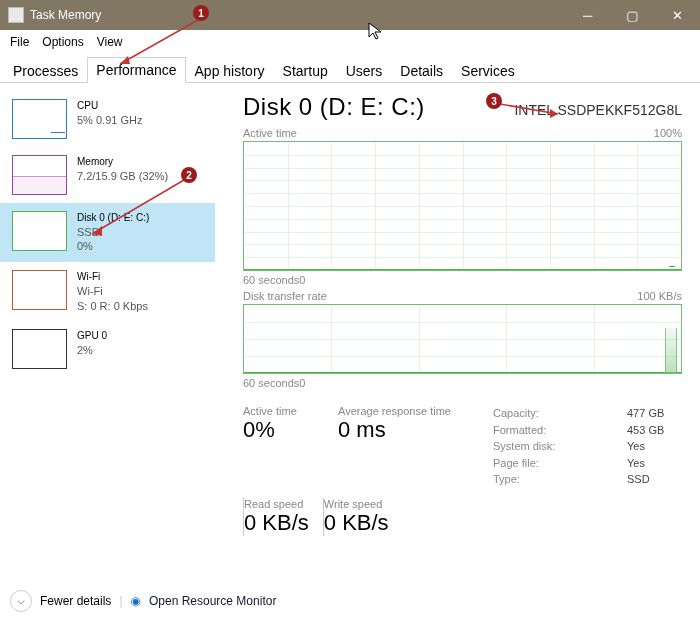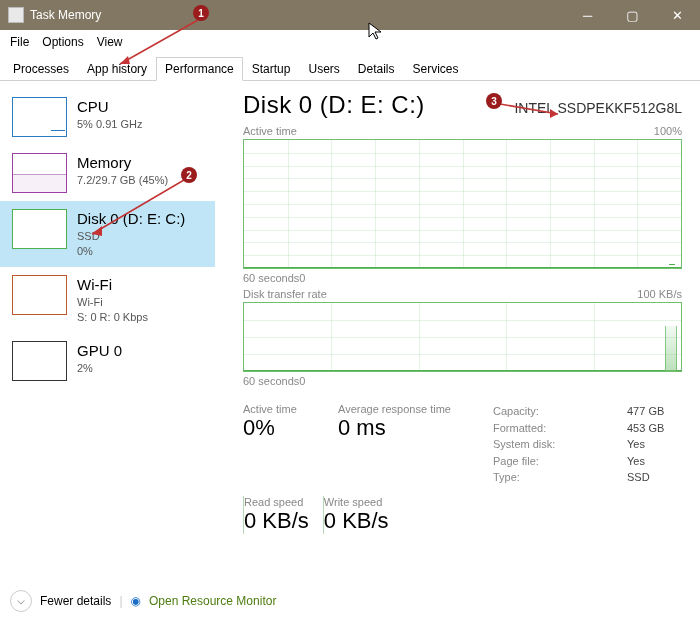--- a/index.html
+++ b/index.html
@@ -44,22 +44,22 @@
       display: flex;
       padding: 2px 4px;
       font-size: 12px;
       gap: 1px;
     }
     .menubar .menuitem { padding: 3px 6px; cursor: default; }
     .tabs {
       display: flex;
       padding: 2px 4px 0 4px;
       border-bottom: 1px solid #d0d0d0;
-      font-size: 12px;
-      align-items: flex-start;
+      font-size: 14px;
+      align-items: center;
     }
     .tab {
       padding: 4px 8px;
       cursor: default;
       border: 1px solid transparent;
       border-bottom: none;
       position: relative;
       top: 1px;
     }
     .tab.active {
@@ -87,21 +87,21 @@
       border: 1px solid;
       margin-right: 10px;
       background: #fff;
       position: relative;
     }
     .thumb.cpu { border-color: #2a7bc1; }
     .thumb.mem { border-color: #9b3fa4; }
     .thumb.disk { border-color: #4db24d; }
     .thumb.gpu { border-color: #333; }
     .sideinfo { line-height: 1.35; }
-    .sidetitle { font-size: 15px; font-weight: 400; }
+    .sidetitle { font-size: 10px; font-weight: 400; }
     .sidesub { font-size: 11px; color: #555; }
     .detail {
       flex: 1;
       padding: 10px 18px 0 28px;
       position: relative;
     }
     .det-head { display: flex; justify-content: space-between; align-items: baseline; margin-bottom: 6px; }
     .det-title { font-size: 24px; font-weight: 400; letter-spacing: 0.5px; }
     .det-model { font-size: 14px; color: #333; }
     .chart-label-row {
@@ -164,21 +164,21 @@
       gap: 8px;
       font-size: 12px;
     }
     .chev-up {
       width: 22px; height: 22px;
       border: 1px solid #ccc;
       border-radius: 50%;
       display:flex; align-items:center; justify-content:center;
       font-size: 10px; color:#666;
     }
-    .link { color: #4d7c0f; cursor:pointer; }
+    .link { color: #0f172a; cursor:pointer; }
     .sep { color:#ccc; }
     
     .annot-circ {
       position:absolute;
       width: 16px; height: 16px;
       background: #9b1c1c;
       border-radius: 50%;
       color:#fff;
       font-size: 10px;
       font-weight: bold;
@@ -211,22 +211,22 @@
 </div>
 
 <div class="menubar">
   <div class="menuitem">File</div>
   <div class="menuitem">Options</div>
   <div class="menuitem">View</div>
 </div>
 
 <div class="tabs">
   <div class="tab">Processes</div>
+  <div class="tab active">Performance</div>
   <div class="tab">App history</div>
-  <div class="tab active">Performance</div>
   <div class="tab">Startup</div>
   <div class="tab">Users</div>
   <div class="tab">Details</div>
   <div class="tab">Services</div>
 </div>
 
 <div class="content">
 
   <div class="sidebar">
     <div class="sideitem">
@@ -237,21 +237,21 @@
         <div class="sidetitle">CPU</div>
         <div class="sidesub">5%  0.91 GHz</div>
       </div>
     </div>
     <div class="sideitem">
       <div class="thumb mem">
           <div style="position:absolute;left:0;right:0;bottom:0;height:18px;background:rgba(155,63,164,0.08);border-top:1px solid rgba(155,63,164,0.5);"></div>
         </div>
       <div class="sideinfo">
         <div class="sidetitle">Memory</div>
-        <div class="sidesub">7.2/29.7 GB (45%)</div>
+        <div class="sidesub">7.2/15.9 GB (32%)</div>
       </div>
     </div>
     <div class="sideitem selected">
       <div class="thumb disk"></div>
       <div class="sideinfo">
         <div class="sidetitle">Disk 0 (D: E: C:)</div>
         <div class="sidesub">SSD</div>
         <div class="sidesub">0%</div>
       </div>
     </div>

